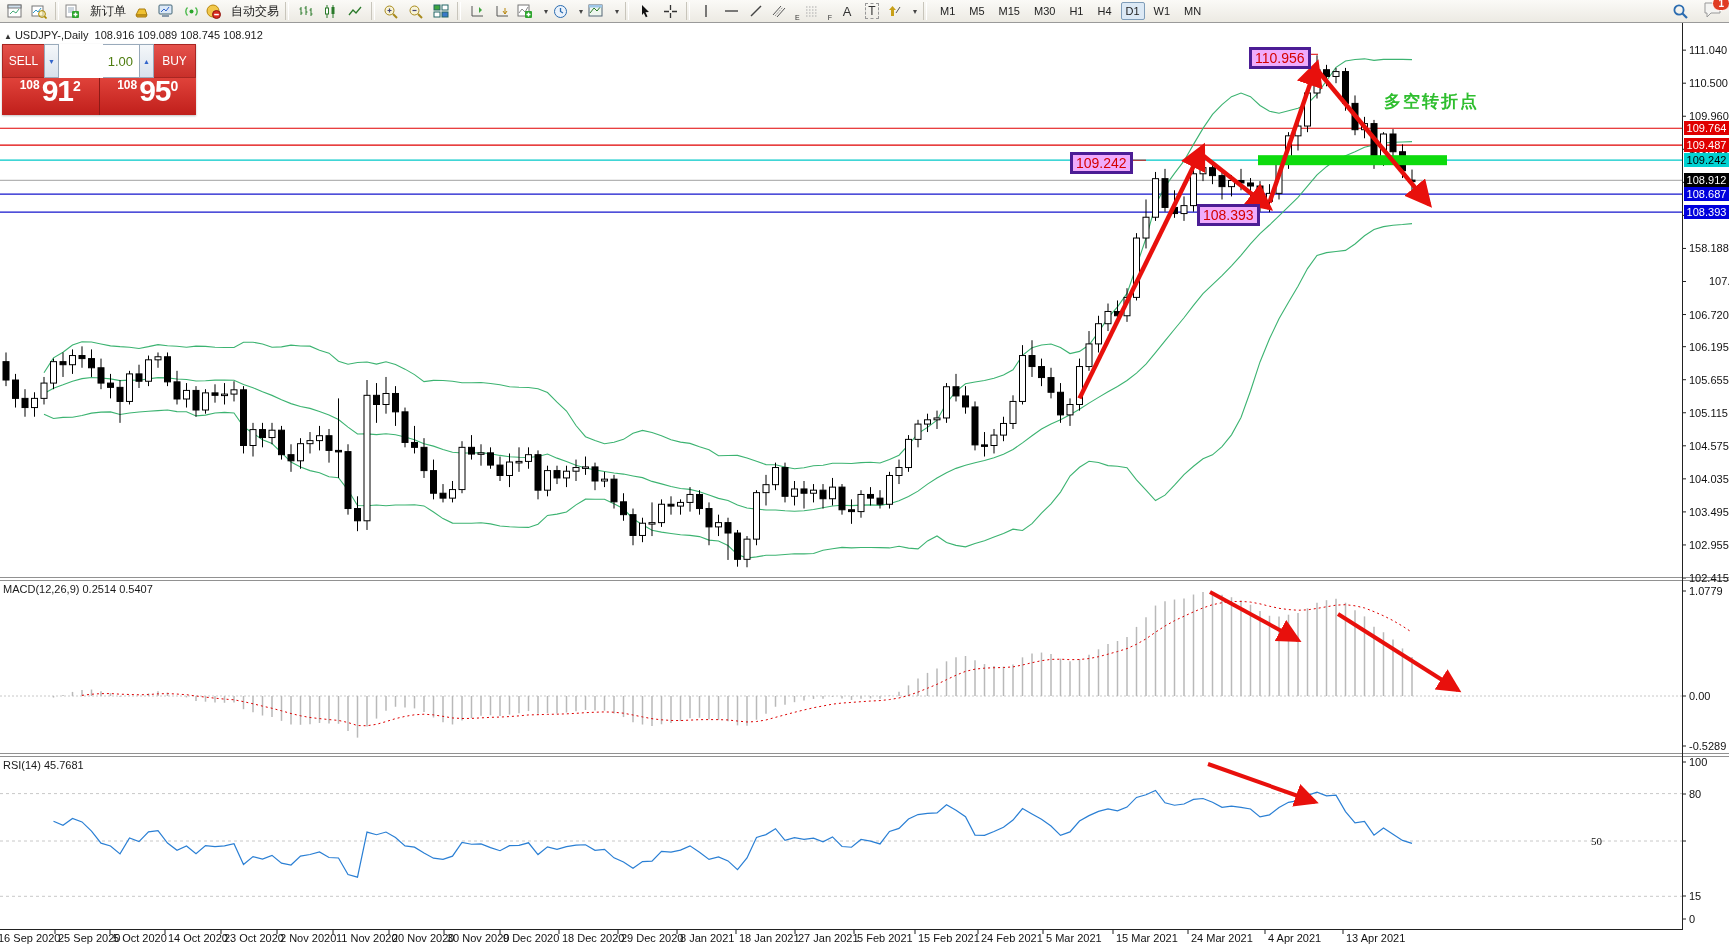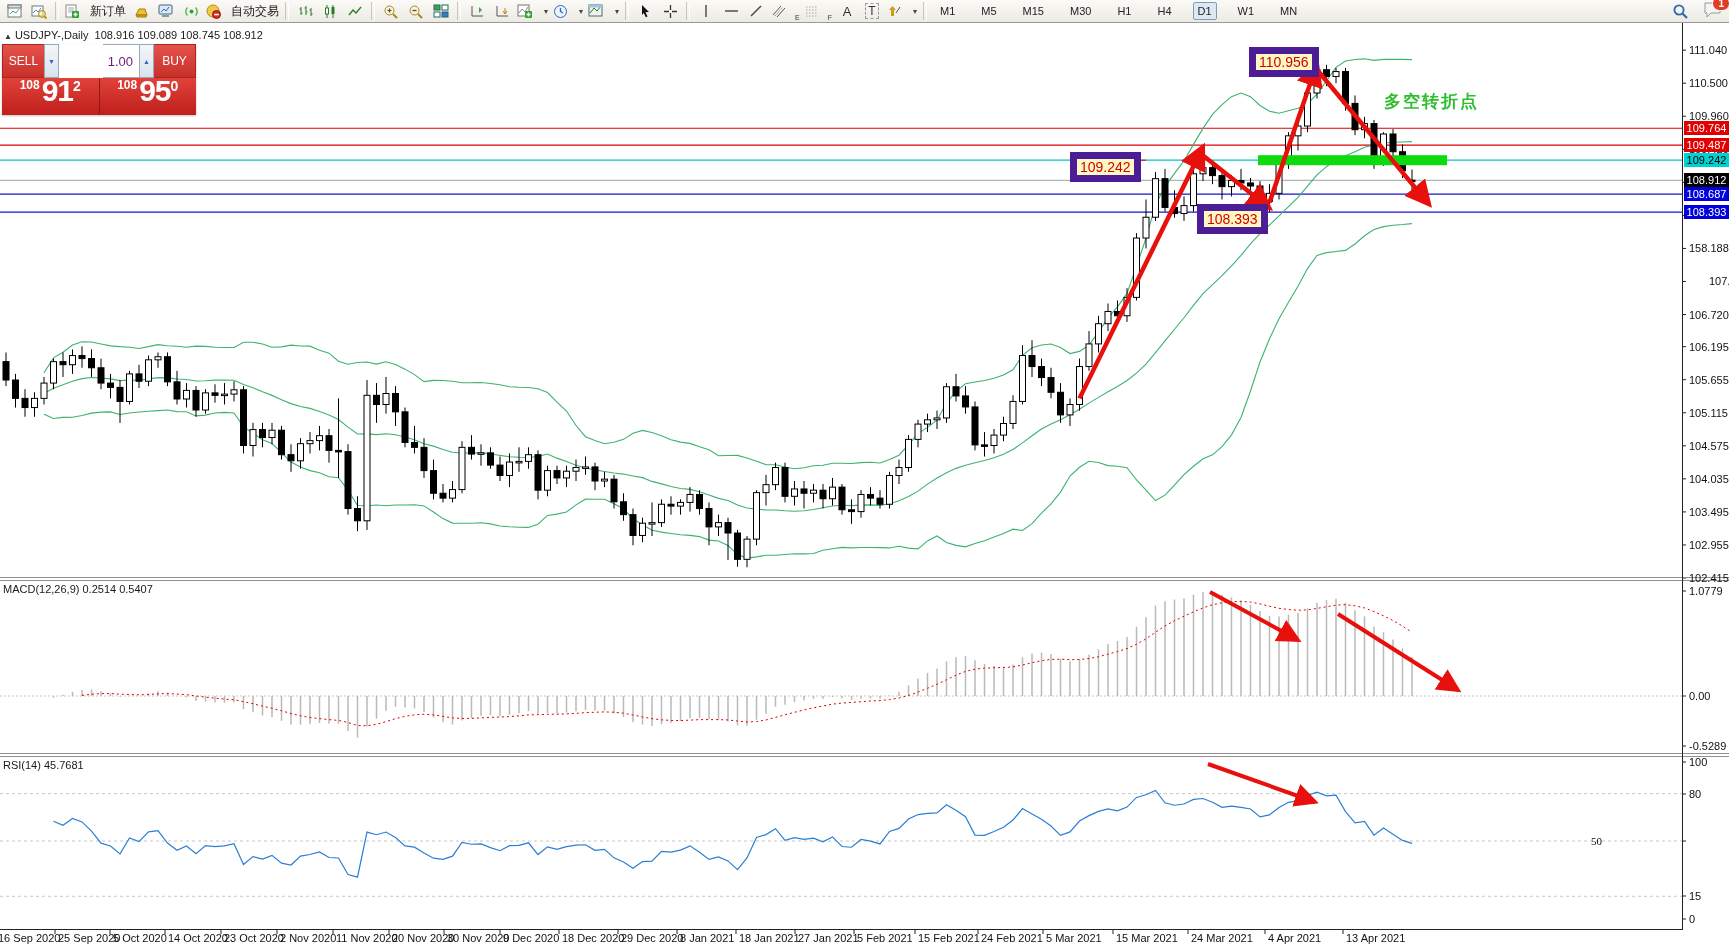--- a/index.html
+++ b/index.html
@@ -33,30 +33,30 @@
   #oneclick{position:absolute;left:2px;top:44px;width:194px;z-index:25;
     box-shadow:0 1px 2px rgba(0,0,0,.25);}
   #oc-top{display:flex;height:34px;}
   .oc-btn{background:linear-gradient(#e5514b,#c9302a);color:#fff;font-size:12px;
     display:flex;align-items:center;justify-content:center;border:1px solid #a82622;box-sizing:border-box;}
   #oc-sell{width:42px;border-right:none;}
   #oc-buy{width:42px;border-left:none;}
   .oc-spin{width:15px;background:linear-gradient(#f4f7fa,#d9e2ec);border:1px solid #9ab;box-sizing:border-box;
     display:flex;align-items:center;justify-content:center;font-size:7px;color:#36c;}
   #oc-vol{flex:1;background:#fff;border-top:1px solid #9ab;border-bottom:1px solid #9ab;
-    font-size:13px;color:#701a75;display:flex;align-items:center;justify-content:flex-end;padding-right:6px;margin-left:44px;}
+    font-size:13px;color:#4d7c0f;display:flex;align-items:center;justify-content:flex-end;padding-right:6px;margin-left:44px;}
   #oc-prices{display:flex;height:37px;}
   .oc-price{flex:1;background:linear-gradient(#e0423a,#c01f1b);color:#fff;display:flex;
     align-items:flex-start;justify-content:center;padding-bottom:3px;}
   .oc-price:first-child{border-right:1px solid #8e1a16;}
   .oc-small{font-size:12px;font-weight:bold;margin-bottom:2px;}
   .oc-big{font-size:30px;font-weight:bold;line-height:26px;letter-spacing:-1px;}
   .oc-sup{font-size:14px;font-weight:bold;margin-bottom:11px;}
   
-  .ann-box{position:absolute;background:#fef9c3;border:7px solid #4c1d95;color:#d40000;
+  .ann-box{position:absolute;background:#f0abfc;border:3px solid #4c1d95;color:#d40000;
     font-size:14px;line-height:16px;height:16px;padding:0 3px;z-index:15;}
   #lbl-peak{left:1249px;top:47px;}
   #lbl-mid{left:1070px;top:152px;}
   #lbl-low{left:1197px;top:204px;}
   #green-note{position:absolute;left:1384px;top:90px;font-size:17px;font-weight:bold;
     color:#2ebe2e;letter-spacing:2px;z-index:15;}
   
   .pane-label{position:absolute;left:3px;font-size:11px;color:#1a1a1a;z-index:12;}
   #macd-label{top:583px;}
   #rsi-label{top:759px;}
@@ -251,21 +251,21 @@
     <span style="font-size:12px;color:#333;border:1px dashed #999;padding:0 2px;">T</span>
   </div>
   <div class="tbtn">
     <svg width="15" height="14">
         <path d="M4 12 L4 6 L2 6 L5.5 2 L9 6 L7 6 L7 12 Z" fill="#c8a018"></path>
         <path d="M13 3 l-4 6" stroke="#555"></path>
       </svg>
     <span class="drop">▾</span>
   </div>
   <div class="tsep"></div>
-  <div id="tf-group" style="display:flex;gap:16px;margin-left:4px;">
+  <div id="tf-group" style="display:flex;gap:4px;margin-left:4px;">
       <div class="tf">M1</div>
       <div class="tf">M5</div>
       <div class="tf">M15</div>
       <div class="tf">M30</div>
       <div class="tf">H1</div>
       <div class="tf">H4</div>
       <div class="tf active">D1</div>
       <div class="tf">W1</div>
       <div class="tf">MN</div>
     </div>

